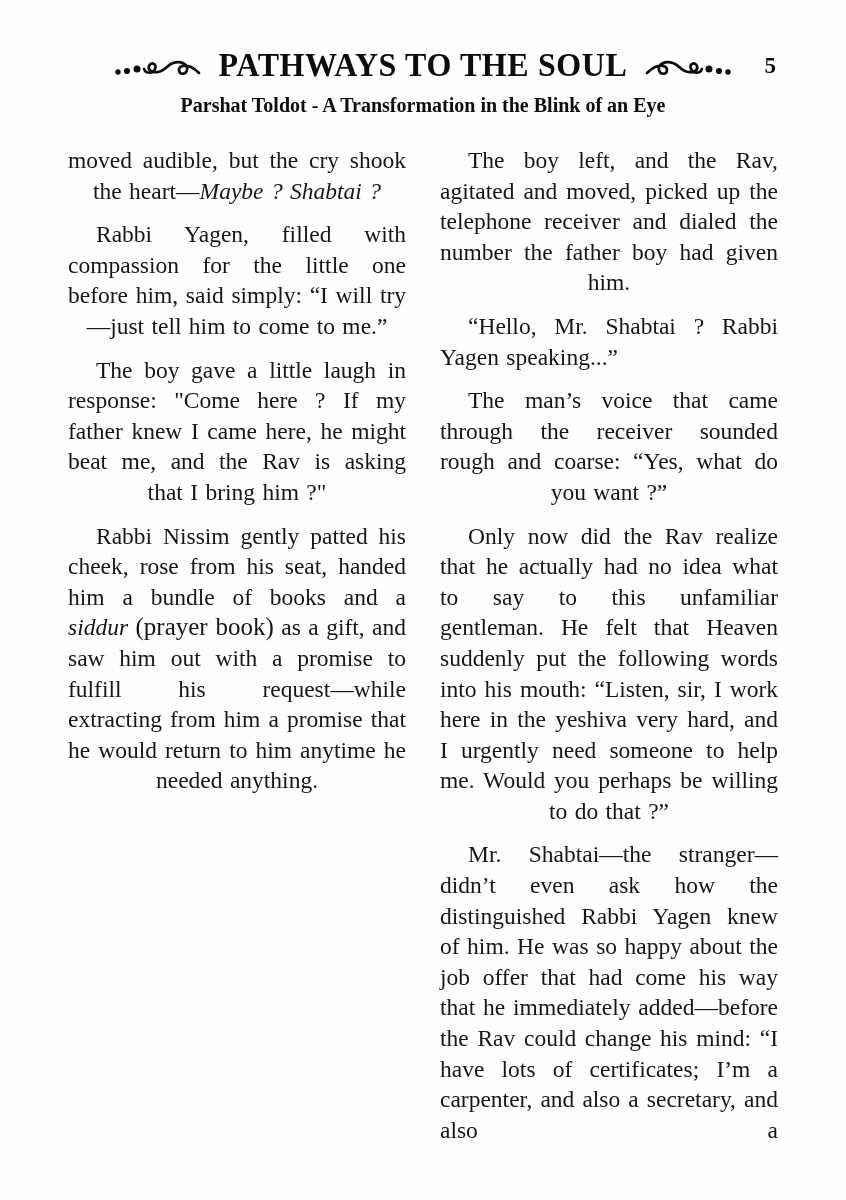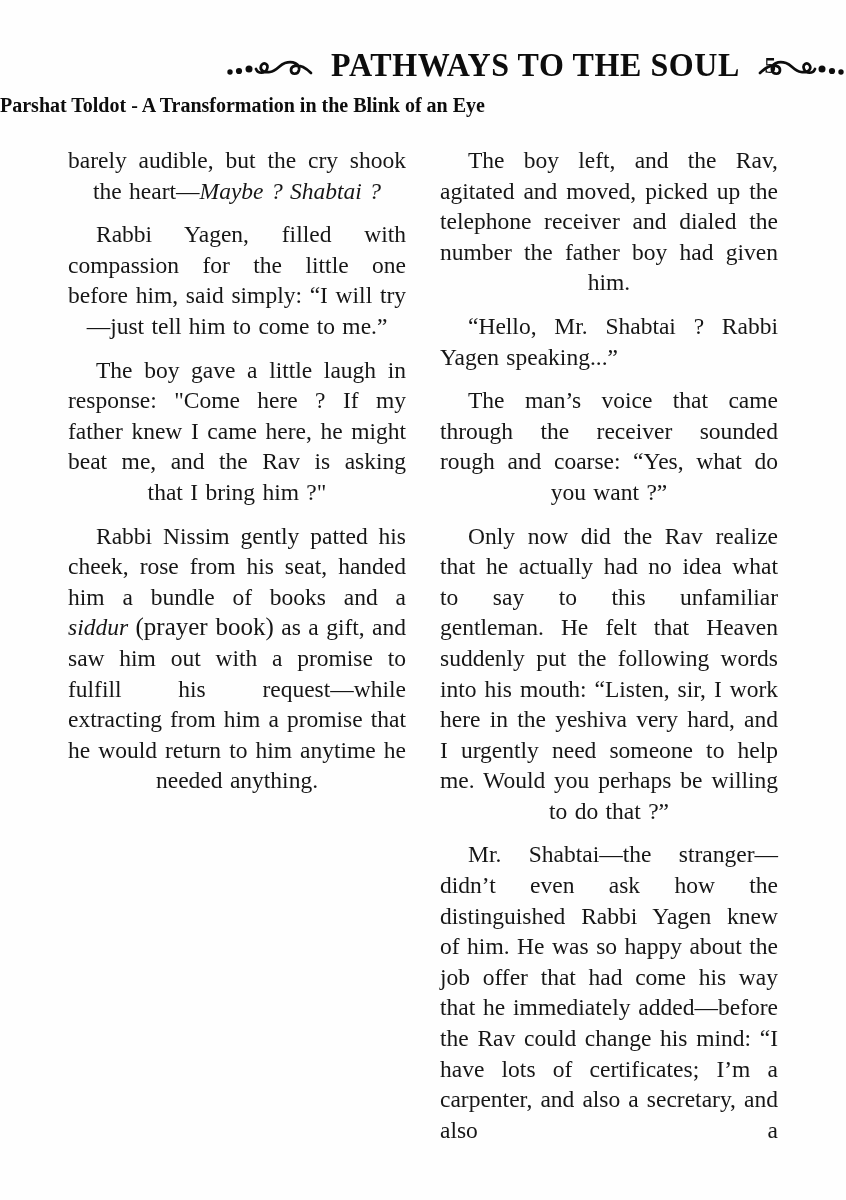--- a/index.html
+++ b/index.html
@@ -9,39 +9,39 @@
     margin:0 auto;
     background:#fefefe;
     font-family:"Liberation Serif", serif;
     color:#1a1a1a;
     box-sizing:border-box;
     overflow:hidden;
   }
   .header{padding-top:44px;}
   .title-row{
     position:relative;
-    display:flex;justify-content:flex-end;align-items:center;
+    display:flex;justify-content:center;align-items:center;
     gap:10px;height:42px;
   }
   .title{
     font-size:32px;font-weight:700;letter-spacing:.6px;
     color:#0d0d0d;white-space:nowrap;line-height:1;
     transform:scaleY(1.04);
   }
   .flourish{display:inline-flex;align-items:center;}
   .flourish svg{display:block;}
   .flourish.right{transform:scaleX(-1);}
   .flourish circle{fill:#0d0d0d;}
   .flourish path{fill:none;stroke:#0d0d0d;stroke-width:2.7;stroke-linecap:round;}
   .pagenum{
     position:absolute;right:70px;top:9px;
     font-size:23px;font-weight:700;color:#0d0d0d;
   }
   .subtitle{
-    text-align:left;
+    text-align:center;
     font-size:20px;font-weight:700;color:#0d0d0d;
     margin-top:8px;line-height:1.1;
   }
   .columns{
     display:flex;gap:34px;
     padding:0 68px;
     margin-top:29px;
   }
   .col{width:338px;}
   p.para{
@@ -82,21 +82,21 @@
           <path d="M31 20 c2 5 9 5 11 0 c2 -5 -4 -8 -6 -3 c-1.5 4 3 7 9 6 c7 -1 9 -7 15 -9 c8 -2.5 15 1 14 7 c-1 5 -8 5 -8 0 c0 -4 6 -6 12 -3 c4 2 6 4 8 6"></path>
         </svg>
       </span>
       <span class="pagenum">5</span>
     </div>
     <div class="subtitle">Parshat Toldot - A Transformation in the Blink of an Eye</div>
   </div>
 
   <div class="columns">
     <section class="col" id="col-left">
-        <p class="para last-center"><span class="seg normal">barely audible, but the cry shook the heart—</span><span class="seg italic">Maybe ? Shabtai ?</span></p>
+        <p class="para last-center"><span class="seg normal">moved audible, but the cry shook the heart—</span><span class="seg italic">Maybe ? Shabtai ?</span></p>
         <p class="para indent last-center"><span class="seg normal">Rabbi Yagen, filled with compassion for the little one before him, said simply: “I will try—just tell him to come to me.”</span></p>
         <p class="para indent last-center"><span class="seg normal">The boy gave a little laugh in response: "Come here ? If my father knew I came here, he might beat me, and the Rav is asking that I bring him ?"</span></p>
         <p class="para indent last-center"><span class="seg normal">Rabbi Nissim gently patted his cheek, rose from his seat, handed him a bundle of books and a </span><span class="seg italic">siddur</span><span class="seg normal"> </span><span class="seg small">(prayer book)</span><span class="seg normal"> as a gift, and saw him out with a promise to fulfill his request—while extracting from him a promise that he would return to him anytime he needed anything.</span></p>
       </section>
     <section class="col" id="col-right">
         <p class="para indent last-center"><span class="seg normal">The boy left, and the Rav, agitated and moved, picked up the telephone receiver and dialed the number the father boy had given him.</span></p>
         <p class="para indent last-left"><span class="seg normal">“Hello, Mr. Shabtai ? Rabbi Yagen speaking...”</span></p>
         <p class="para indent last-center"><span class="seg normal">The man’s voice that came through the receiver sounded rough and coarse: “Yes, what do you want ?”</span></p>
         <p class="para indent last-center"><span class="seg normal">Only now did the Rav realize that he actually had no idea what to say to this unfamiliar gentleman. He felt that Heaven suddenly put the following words into his mouth: “Listen, sir, I work here in the yeshiva very hard, and I urgently need someone to help me. Would you perhaps be willing to do that ?”</span></p>
         <p class="para indent last-justify"><span class="seg normal">Mr. Shabtai—the stranger—didn’t even ask how the distinguished Rabbi Yagen knew of him. He was so happy about the job offer that had come his way that he immediately added—before the Rav could change his mind: “I have lots of certificates; I’m a carpenter, and also a secretary, and also a</span></p>

